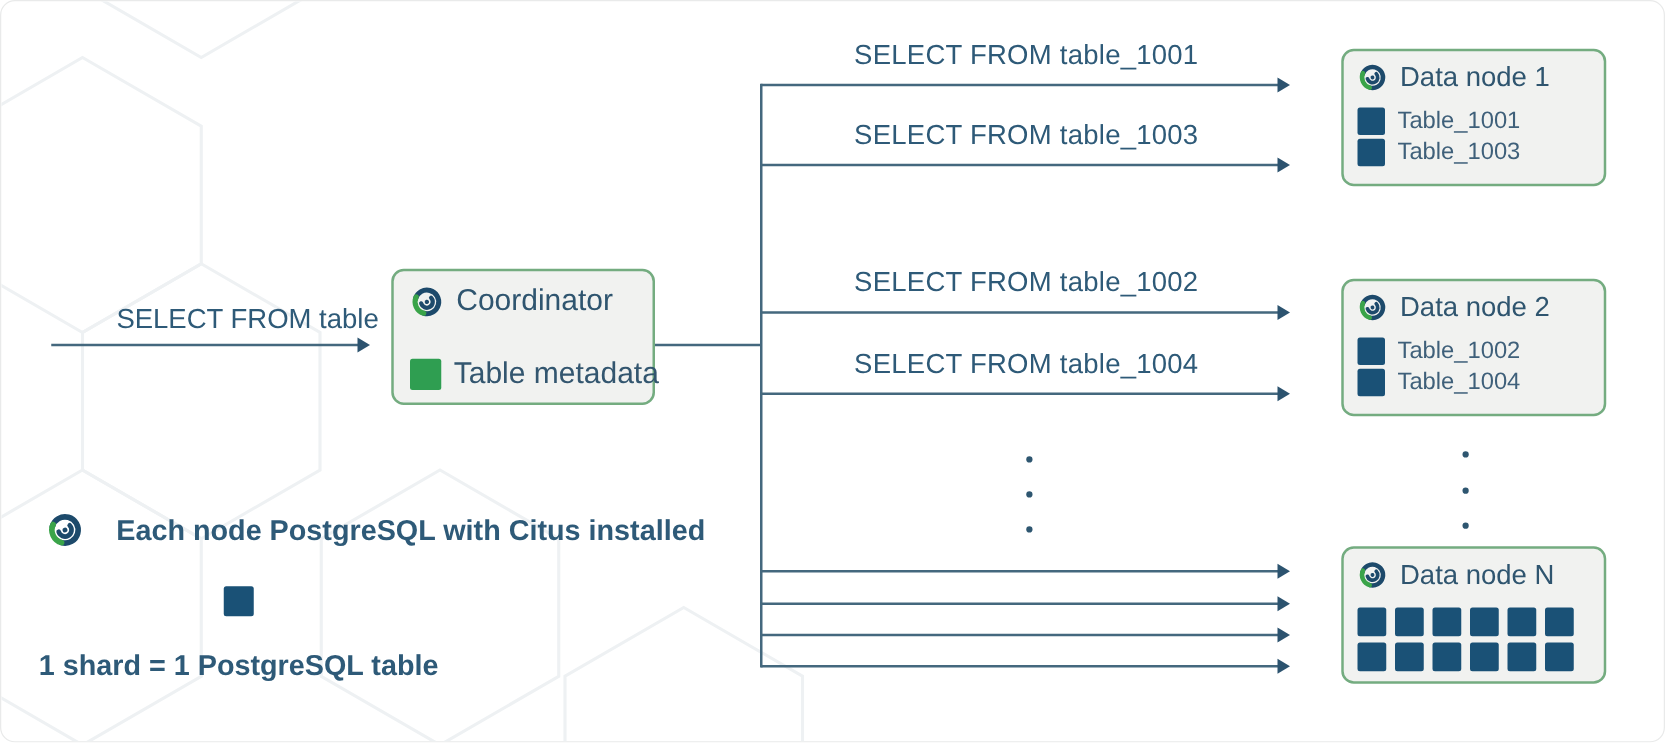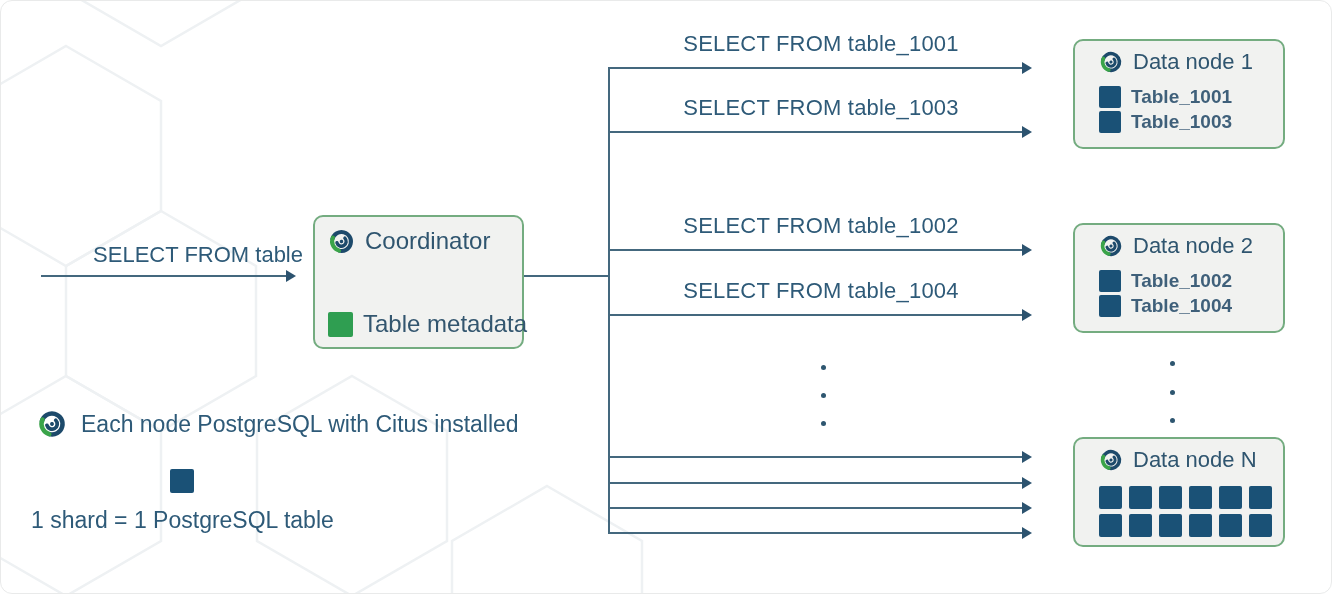--- a/index.html
+++ b/index.html
@@ -27,48 +27,48 @@
     position:absolute;left:22px;top:241px;width:280px;text-align:right;
     font-size:22px;color:#2e5a78;white-space:nowrap;
   }
 
   
   .citus-box{
     position:absolute;background:#f1f2f0;border:2px solid #74ac80;border-radius:10px;
     box-sizing:border-box;
   }
   .coordinator-box{
-    left:312px;top:214px;width:211px;height:134px;
+    left:312px;top:214px;width:211px;height:109px;
     display:flex;flex-direction:column;justify-content:space-between;
     padding:10px 13px 9px 13px;
   }
-  .node-box{left:1072px;width:212px;height:110px;padding:8px 24px;}
+  .node-box{left:1072px;width:212px;height:110px;padding:8px 11px;}
   .node-1{top:38px;} .node-2{top:222px;} .node-n{top:436px;}
 
   .title-row{display:flex;align-items:center;gap:10px;color:#2f556f;white-space:nowrap;}
   .coordinator-box .title-row{font-size:24px;}
   .node-box .title-row{font-size:22px;}
   .meta-row{display:flex;align-items:center;gap:10px;font-size:24px;color:#33566f;white-space:nowrap;}
   .green-square{width:25px;height:25px;background:#2f9e51;border-radius:2px;flex:none;}
 
-  .table-row{display:flex;align-items:center;gap:10px;font-size:19px;color:#3f607a;white-space:nowrap;font-weight:bold;}
+  .table-row{display:flex;align-items:center;gap:10px;font-size:19px;color:#3f607a;white-space:nowrap;}
   .table-row.first{margin-top:11px;}
   .table-row + .table-row{margin-top:3px;}
   .shard-sq{width:22px;height:22px;background:#1a5176;border-radius:2px;flex:none;}
 
   .shard-grid{display:grid;grid-template-columns:repeat(6,23px);gap:5px 7px;margin-top:13px;}
   .shard-grid .gsq{width:23px;height:23px;background:#1a5176;border-radius:2px;}
 
   .citus-icon{flex:none;display:inline-block;}
 
   .dot{position:absolute;width:5px;height:5px;border-radius:50%;background:#2e5670;}
 
   
-  .legend-row{position:absolute;display:flex;align-items:center;gap:14px;
-    font-size:23px;color:#2e5a78;white-space:nowrap;}
+  .legend-row{position:absolute;display:flex;align-items:center;gap:26px;
+    font-size:23px;color:#2e5a78;white-space:nowrap;font-weight:bold;}
   .legend-shard{width:24px;height:24px;background:#1a5176;border-radius:2px;flex:none;}
 </style>
 </head>
 <body>
 
 <div class="frame">
 
   <svg class="bg-hex" xmlns="http://www.w3.org/2000/svg" fill="none" stroke="#eef1f3" stroke-width="2.5">
     <polygon points="65,45 160,100 160,210 65,265 -30,210 -30,100"></polygon>
     <polygon points="160,-175 255,-120 255,-10 160,45 65,-10 65,-120"></polygon>

